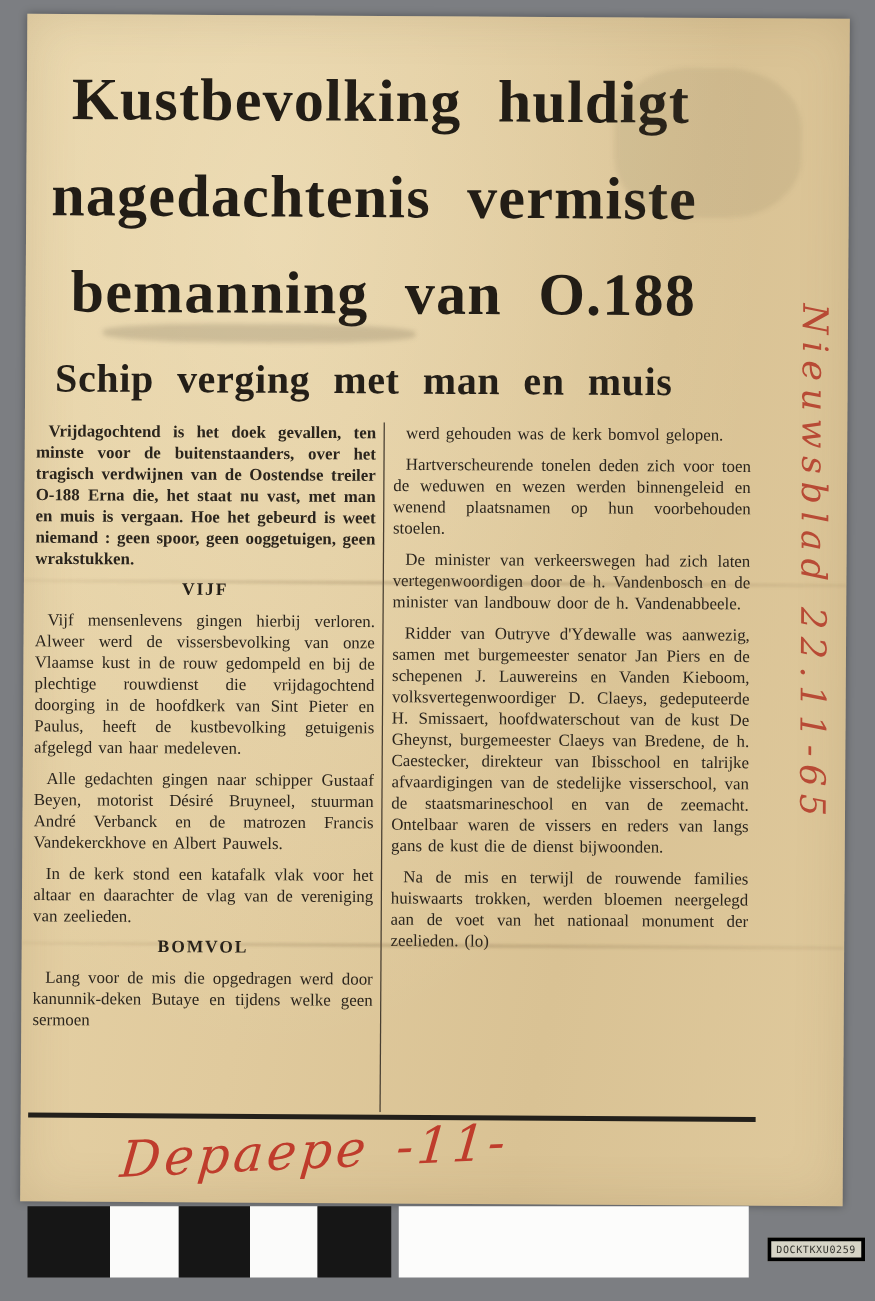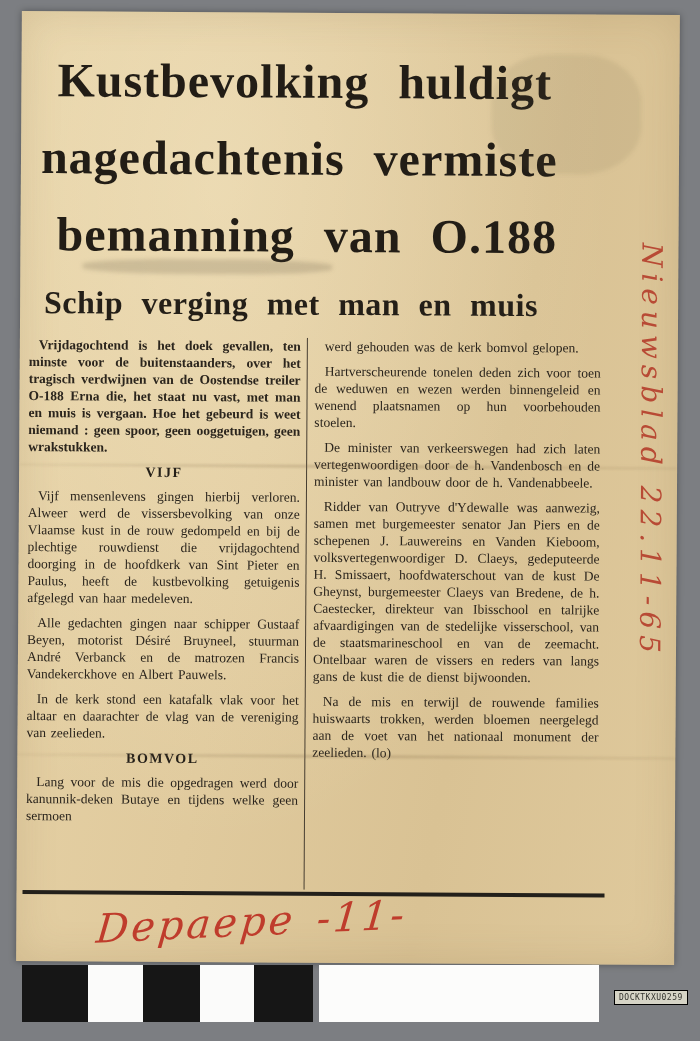--- a/index.html
+++ b/index.html
@@ -67,21 +67,21 @@
   .cal-cell.black{background:#161616;}
   .cal-cell.white{background:#fbfbfa;}
   .cal-cell:nth-child(1){width:66px;}
   .cal-cell:nth-child(2){width:55px;}
   .cal-cell:nth-child(3){width:57px;}
   .cal-cell:nth-child(4){width:54px;}
   .cal-cell:nth-child(5){width:59px;}
   .cal-bar{position:absolute;left:319px;top:965px;width:280px;height:57px;background:#fcfcfb;}
   .code-label{
     position:absolute;left:614px;top:990px;padding:2px 4px;
-    background:#d6d4c6;border:1px solid #000000;color:#33332e;
+    background:#d6d4c6;border:3px solid #000000;color:#33332e;
     font-family:"DejaVu Sans Mono",monospace;font-size:8px;letter-spacing:.5px;
   }
 </style>
 </head>
 <body>
 
 <div class="paper">
 
   <div class="smudge smudge-a"></div>
   <div class="smudge smudge-b"></div>

